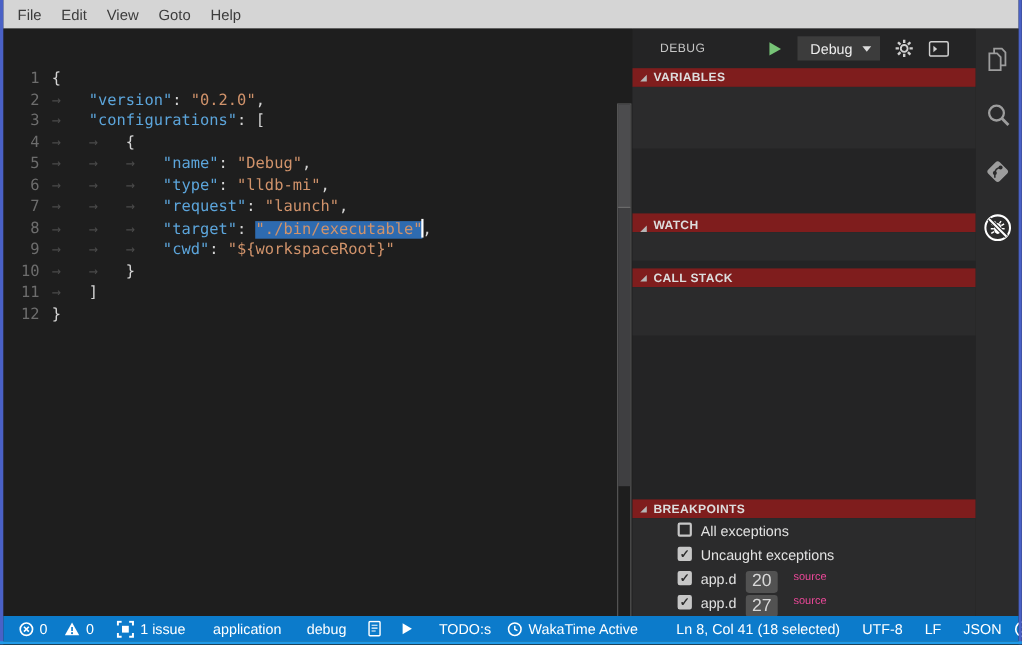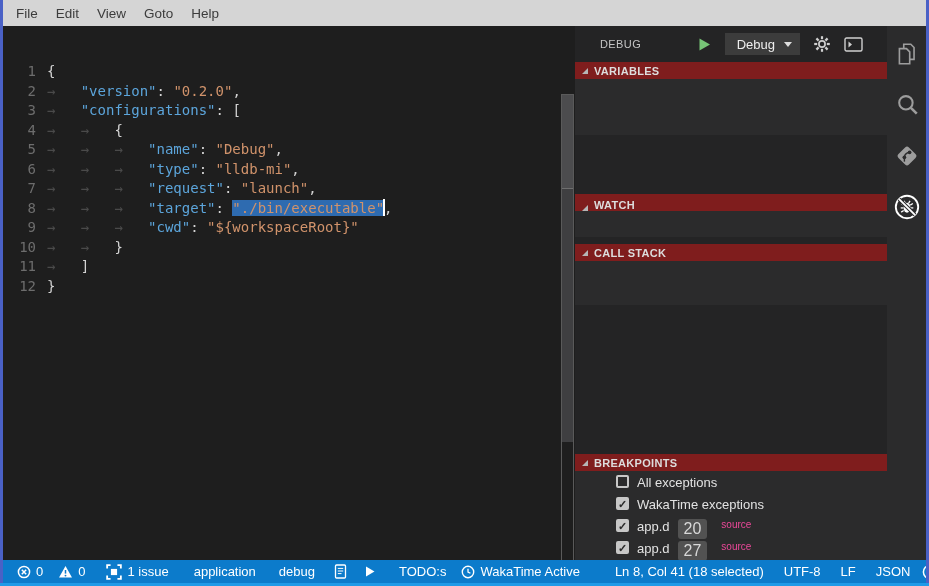--- a/index.html
+++ b/index.html
@@ -183,21 +183,21 @@
     <span class="twisty"></span>
     <span class="section-title">BREAKPOINTS</span>
   </div>
   <div class="section-body" style="top:445px; bottom:0; padding-top:4px;">
       <div class="bp-row">
         <span class="checkbox"></span>
         <span class="bp-label">All exceptions</span>
       </div>
       <div class="bp-row">
         <span class="checkbox checked">✓</span>
-        <span class="bp-label">WakaTime exceptions</span>
+        <span class="bp-label">Uncaught exceptions</span>
       </div>
       <div class="bp-row">
         <span class="checkbox checked">✓</span>
         <span class="bp-label">app.d</span>
         <span class="bp-badge">20</span>
         <span class="bp-hint">source</span>
       </div>
       <div class="bp-row">
         <span class="checkbox checked">✓</span>
         <span class="bp-label">app.d</span>

